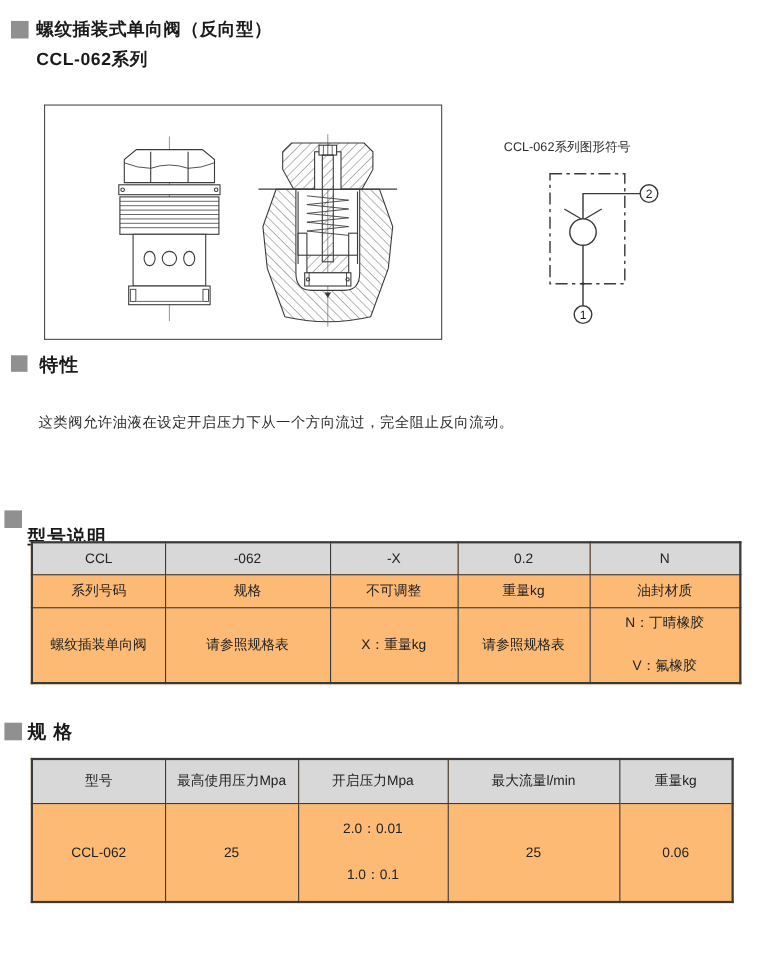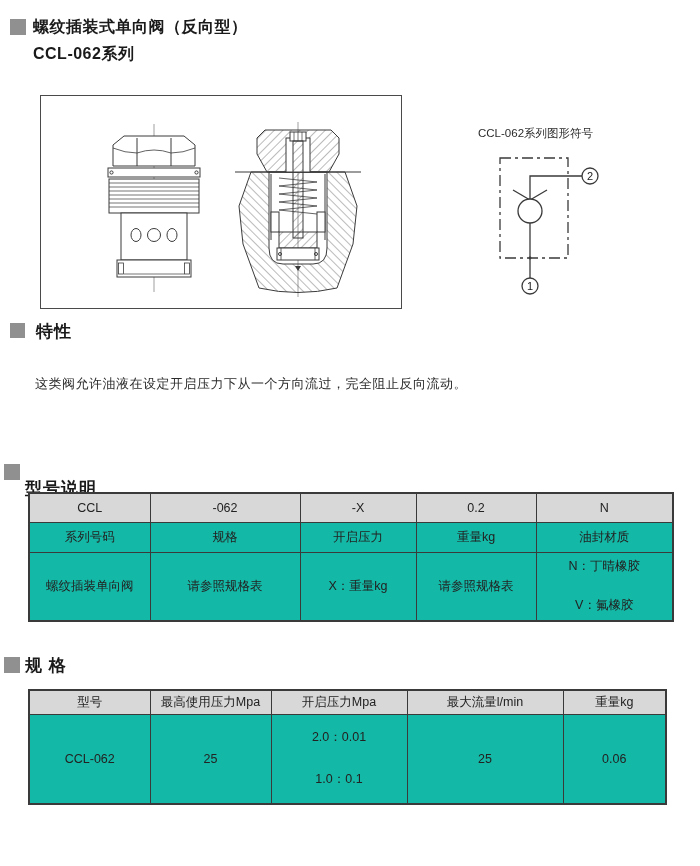--- a/index.html
+++ b/index.html
@@ -7,21 +7,21 @@
     width:700px;height:866px;position:relative;background:#ffffff;
     font-family:"Liberation Sans",sans-serif;color:#1a1a1a;overflow:hidden;
   }
   .abs{position:absolute;}
   .bullet{background:#909090;}
   .title-line{font-weight:bold;font-size:16px;letter-spacing:0.5px;}
   .sec-head{font-weight:bold;font-size:17px;letter-spacing:1px;}
   .para{font-size:13px;color:#2b2b2b;letter-spacing:0.5px;margin-top:24px;}
   .diagram-box{border:1px solid #4a4a4a;background:#fff;}
   .sym-label{font-size:11.5px;color:#2b2b2b;}
-  table{border-collapse:collapse;table-layout:fixed;background:#14b8a6;}
+  table{border-collapse:collapse;table-layout:fixed;background:#fdba74;}
   table.dtable{border:2px solid #3a3a3a;}
   td{border:1px solid #3a3a3a;text-align:center;vertical-align:middle;
      font-size:12.5px;color:#222;padding:0 2px;overflow:hidden;}
   tr.gray td{background:#d8d8d8;}
   .two-line div{line-height:1.25;}
   .gap-sm div:first-child{margin-bottom:23px;}
   .gap-lg div:first-child{margin-bottom:26px;}
   svg{display:block;}
 </style>
 </head>
@@ -103,21 +103,21 @@
       <rect x="44" y="128" width="42" height="12" fill="#fff"></rect>
       <line x1="48" y1="128" x2="48" y2="140" stroke-width="0.8"></line>
       <line x1="82" y1="128" x2="82" y2="140" stroke-width="0.8"></line>
       <circle cx="47" cy="134" r="1.5"></circle>
       <circle cx="83" cy="134" r="1.5"></circle>
       <path d="M62,146 L68,146 L65,151 Z" fill="#3b3b3b" stroke="none"></path>
     </g>
   </svg>
 </div>
 
-<div class="abs sym-label" style="left:478px;top:126px;text-align:center;">CCL-062系列图形符号</div>
+<div class="abs sym-label" style="left:458px;top:126px;text-align:center;">CCL-062系列图形符号</div>
 
 <svg class="abs" style="left:482px;top:148px;" width="130" height="150" viewBox="0 0 130 150">
   <g stroke="#3a3a3a" fill="none" stroke-width="1.3">
 
     <rect x="18" y="10" width="68" height="100" stroke-dasharray="11 4 3 4"></rect>
 
     <polyline points="48,52 48,28 100,28"></polyline>
 
     <line x1="31" y1="42" x2="48" y2="52"></line>
     <line x1="65" y1="42" x2="48" y2="52"></line>
@@ -153,21 +153,21 @@
       <tr class="gray" style="height:29px;">
     <td>CCL</td>
     <td>-062</td>
     <td>-X</td>
     <td>0.2</td>
     <td>N</td>
   </tr>
   <tr style="height:30px;">
     <td>系列号码</td>
     <td>规格</td>
-    <td>开启压力</td>
+    <td>不可调整</td>
     <td>重量kg</td>
     <td>油封材质</td>
   </tr>
   <tr style="height:69px;">
     <td>螺纹插装单向阀</td>
     <td>请参照规格表</td>
     <td>X：重量kg</td>
     <td>请参照规格表</td>
     <td class="two-line gap-sm">
       <div>N：丁晴橡胶</div>
@@ -182,21 +182,21 @@
 
 <table class="abs dtable" style="left:28px;top:689px;width:637px;">
   <colgroup>
     <col style="width:121px">
       <col style="width:121px">
       <col style="width:136px">
     <col style="width:156px">
       <col style="width:103px">
   </colgroup>
   <tbody>
-      <tr class="gray" style="height:24px;">
+      <tr class="gray" style="height:40px;">
     <td>型号</td>
     <td>最高使用压力Mpa</td>
     <td>开启压力Mpa</td>
     <td>最大流量l/min</td>
     <td>重量kg</td>
   </tr>
   <tr style="height:90px;">
     <td>CCL-062</td>
     <td>25</td>
     <td class="two-line gap-lg">

